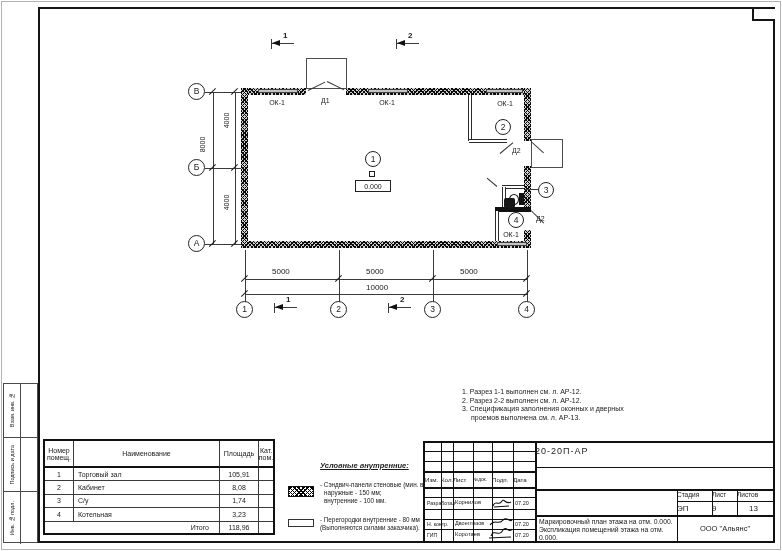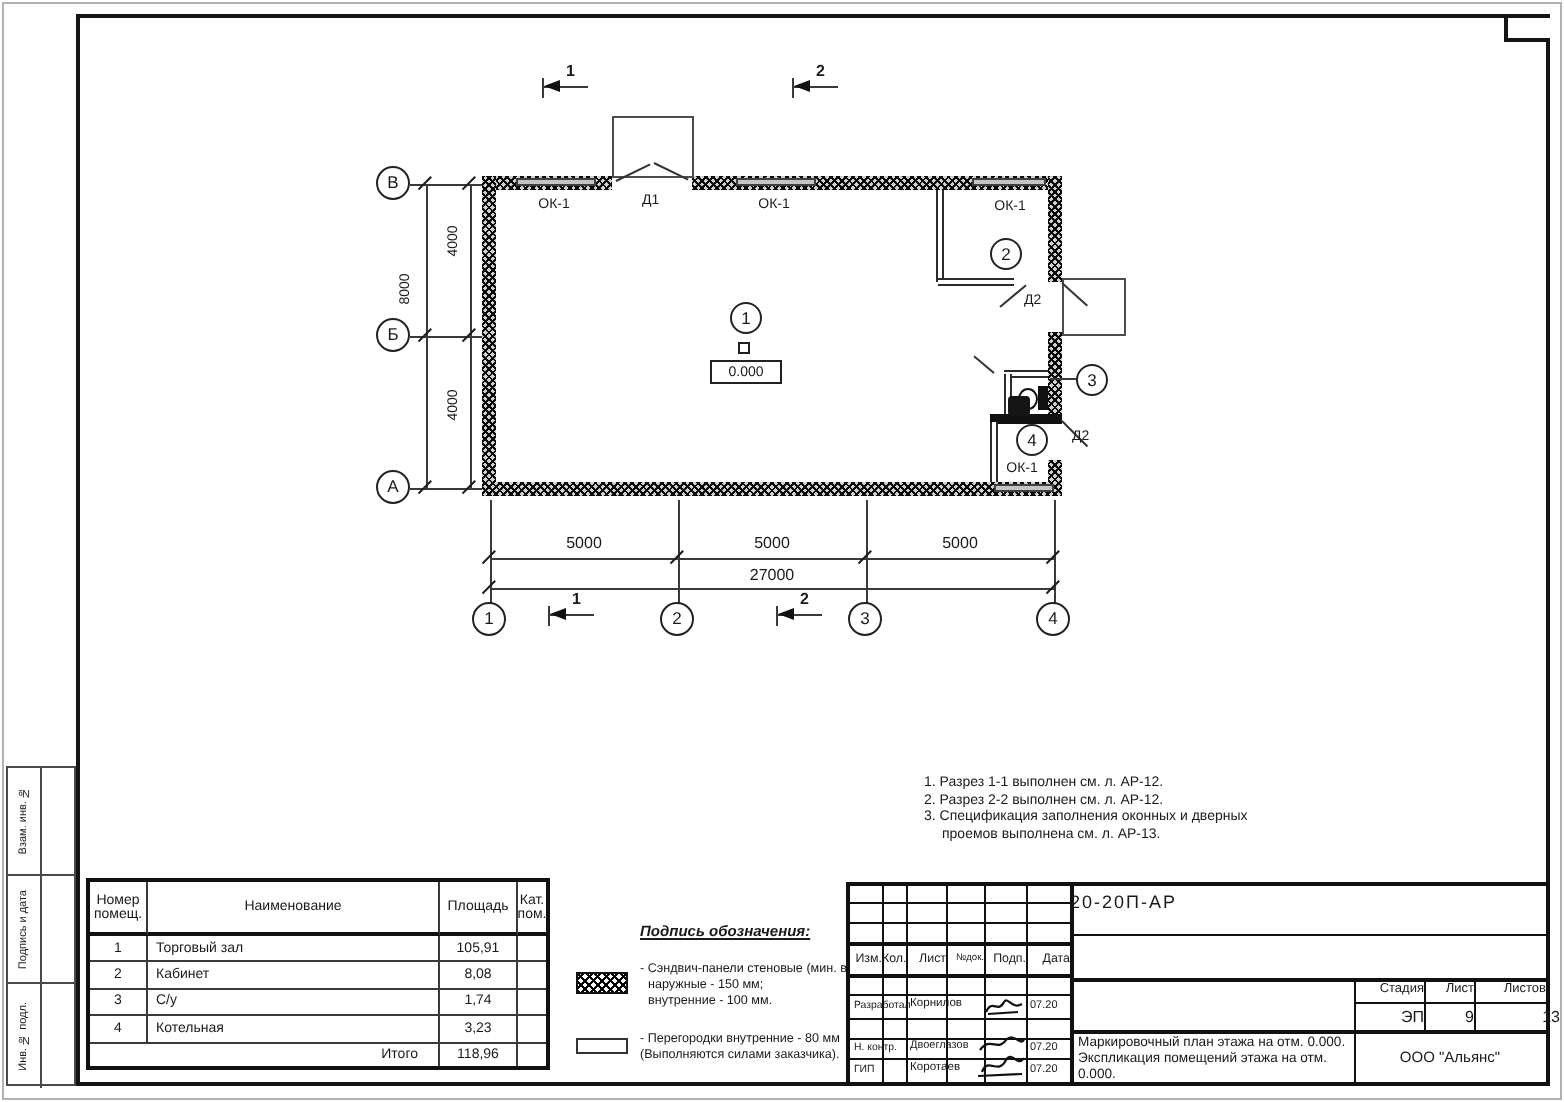--- a/index.html
+++ b/index.html
@@ -19,21 +19,21 @@
   .pv{position:absolute;width:4px;border-left:1px solid #2b2b2b;border-right:1px solid #2b2b2b;background:#fff;box-sizing:border-box}
   .psolid{position:absolute;background:#101010}
   .thin{position:absolute;border:1px solid #4d4d4d;box-sizing:border-box;background:#fff}
   .leaf{position:absolute;height:1px;background:#333;transform-origin:left center}
   .axc{position:absolute;width:17px;height:17px;border:1px solid #222;border-radius:50%;background:#fff;
        font-size:8.5px;line-height:15px;text-align:center;box-sizing:border-box}
   .rmk{position:absolute;width:16px;height:16px;border:1px solid #222;border-radius:50%;background:#fff;
        font-size:8.5px;line-height:14px;text-align:center;box-sizing:border-box}
   .tick{position:absolute;width:9px;height:1.2px;background:#1d1d1d;transform:rotate(-45deg)}
   .lbl{position:absolute;font-size:7px;white-space:nowrap}
-  .dim{position:absolute;width:40px;font-size:8px;text-align:center;white-space:nowrap}
+  .dim{position:absolute;width:40px;font-size:8px;white-space:nowrap}
   .rot{position:absolute;font-size:7px;white-space:nowrap;transform:rotate(-90deg);transform-origin:center}
   .arrL{position:absolute;width:0;height:0;border-top:3.5px solid transparent;border-bottom:3.5px solid transparent;border-right:8px solid #111}
   .secnum{position:absolute;font-size:8px;font-weight:bold}
   .dtitle{position:absolute;left:270px;top:11px;width:260px;text-align:center;font-size:10.5px;
           font-style:italic;font-weight:600;text-decoration:underline}
   .ebox{position:absolute;border:1px solid #222;background:#fff;font-size:7px;display:flex;align-items:center;justify-content:center;box-sizing:border-box}
   .notes{position:absolute;left:462px;top:388px;font-size:7px;line-height:8.6px}
   .notes span{display:block}
   .exptitle{position:absolute;left:52px;top:413px;font-size:9px;font-style:italic;font-weight:600;text-decoration:underline}
   .exp{position:absolute;left:43px;top:439px;width:232px;height:96px;border:2px solid #111;box-sizing:border-box;
@@ -48,21 +48,21 @@
   .legtxt{position:absolute;font-size:6.3px;line-height:8px}
   .legtxt span{display:block}
   .legtxt span.ind{padding-left:4px}
   .sw1{position:absolute;left:288px;top:486px;width:26px;height:11px;border:1px solid #111;box-sizing:border-box;
        background-color:#fff;background-image:repeating-linear-gradient(45deg,#000 0,#000 1px,transparent 1px,transparent 3px),
        repeating-linear-gradient(-45deg,#000 0,#000 1px,transparent 1px,transparent 3px)}
   .sw2{position:absolute;left:288px;top:519px;width:26px;height:8px;border:1.5px solid #333;box-sizing:border-box;background:#fff}
   .tb{position:absolute;left:423px;top:441px;width:352px;height:102px;border:2px solid #111;box-sizing:border-box;background:#fff}
   .tb .in{position:absolute;left:0;top:0;right:0;bottom:0}
   .tb .t{position:absolute;white-space:nowrap}
-  .tb .hdr{font-size:6.2px;text-align:right}
+  .tb .hdr{font-size:6.2px;text-align:left}
   .side{position:absolute;left:3px;top:383px;width:35px;height:160px;border:1px solid #4a4a4a;box-sizing:border-box}
   .srow{position:relative;height:53px;border-bottom:1px solid #4a4a4a}
   .srow:last-child{border-bottom:none;height:52px}
   .scell{position:absolute;left:0;top:0;width:16px;height:100%;border-right:1px solid #4a4a4a;
          display:flex;align-items:center;justify-content:center}
   .scell span{writing-mode:vertical-rl;transform:rotate(180deg);font-size:5.5px;white-space:nowrap}
 </style>
 </head>
 <body>
 
@@ -178,21 +178,21 @@
   <div class="hl" style="left:245px;top:294px;width:282px"></div>
   <div class="tick" style="left:240px;top:278px"></div>
   <div class="tick" style="left:334px;top:278px"></div>
   <div class="tick" style="left:428px;top:278px"></div>
   <div class="tick" style="left:522px;top:278px"></div>
   <div class="tick" style="left:240px;top:293px"></div>
   <div class="tick" style="left:522px;top:293px"></div>
   <div class="dim" style="left:272px;top:267px">5000</div>
   <div class="dim" style="left:366px;top:267px">5000</div>
   <div class="dim" style="left:460px;top:267px">5000</div>
-  <div class="dim" style="left:366px;top:283px">27000</div>
+  <div class="dim" style="left:366px;top:283px">10000</div>
 
   <div class="axc" style="left:236px;top:301px">1</div>
   <div class="axc" style="left:330px;top:301px">2</div>
   <div class="axc" style="left:424px;top:301px">3</div>
   <div class="axc" style="left:518px;top:301px">4</div>
 
   <div class="vl" style="left:274px;top:303px;height:10px"></div>
   <div class="hl" style="left:275px;top:307px;width:22px"></div>
   <div class="arrL" style="left:275px;top:304px"></div>
   <div class="secnum" style="left:286px;top:295px">1</div>
@@ -232,21 +232,21 @@
     <div class="c">4</div>
     <div class="c nm">Котельная</div>
     <div class="c">3,23</div>
     <div class="c nr"></div>
 
     <div class="c tt nb">Итого</div>
     <div class="c nb">118,96</div>
     <div class="c nr nb"></div>
   </div>
 
-  <div class="legtitle">Подпись обозначения:</div>
+  <div class="legtitle">Условные внутренние:</div>
   <div class="sw1"></div>
   <div class="legtxt" style="left:320px;top:481px">
     <span>- Сэндвич-панели стеновые (мин. вата):</span>
     <span class="ind">наружные - 150 мм;</span>
     <span class="ind">внутренние - 100 мм.</span>
   </div>
   <div class="sw2"></div>
   <div class="legtxt" style="left:320px;top:516px">
     <span>- Перегородки внутренние - 80 мм</span>
     <span>(Выполняются силами заказчика).</span>

